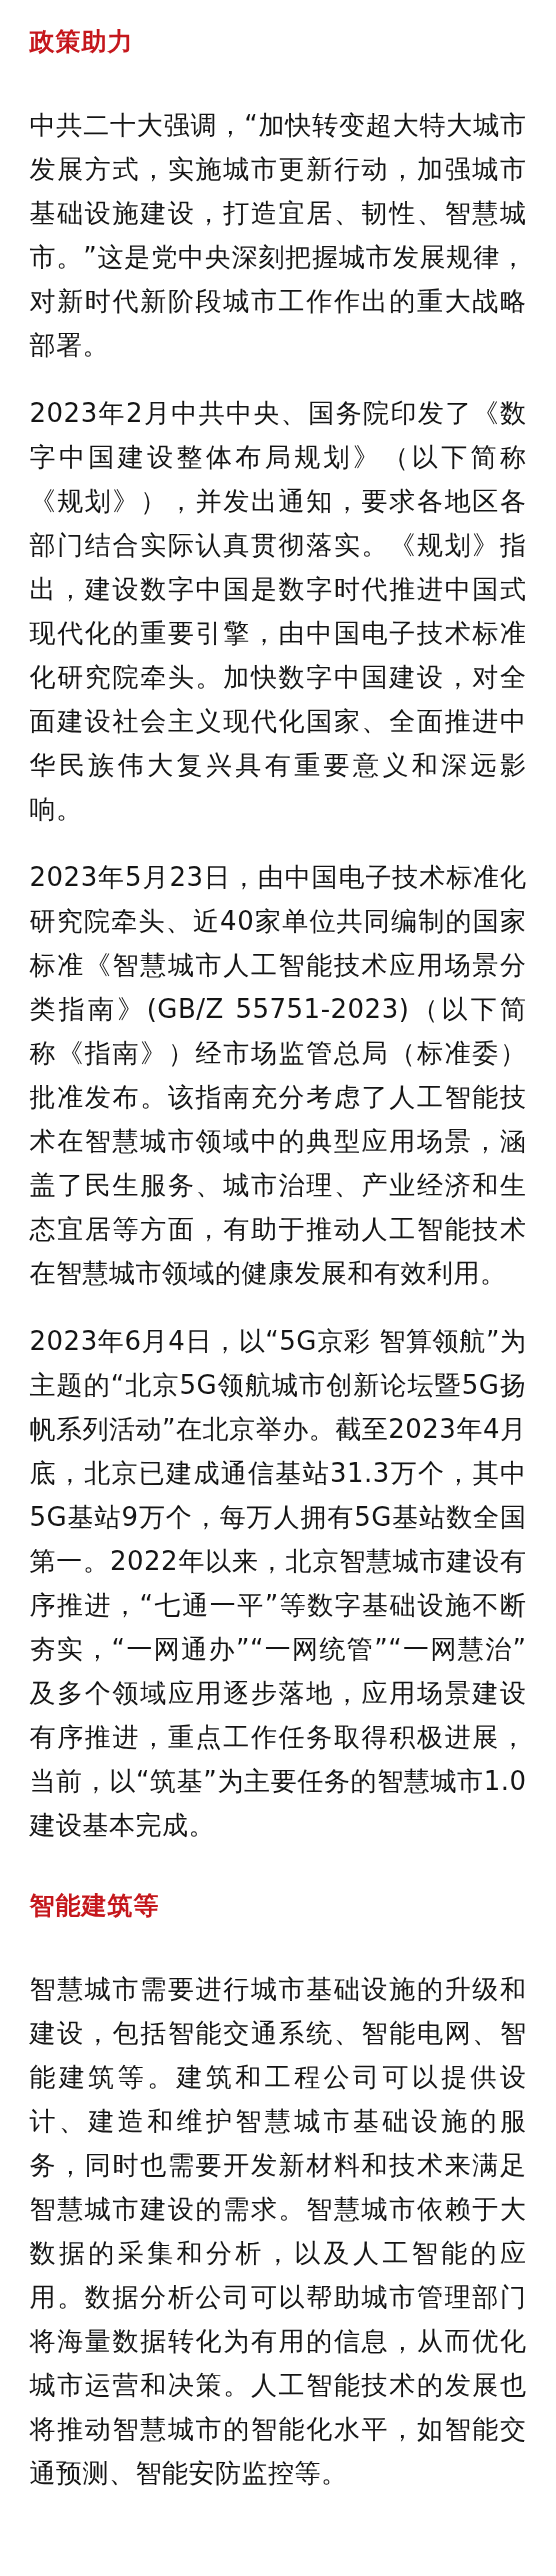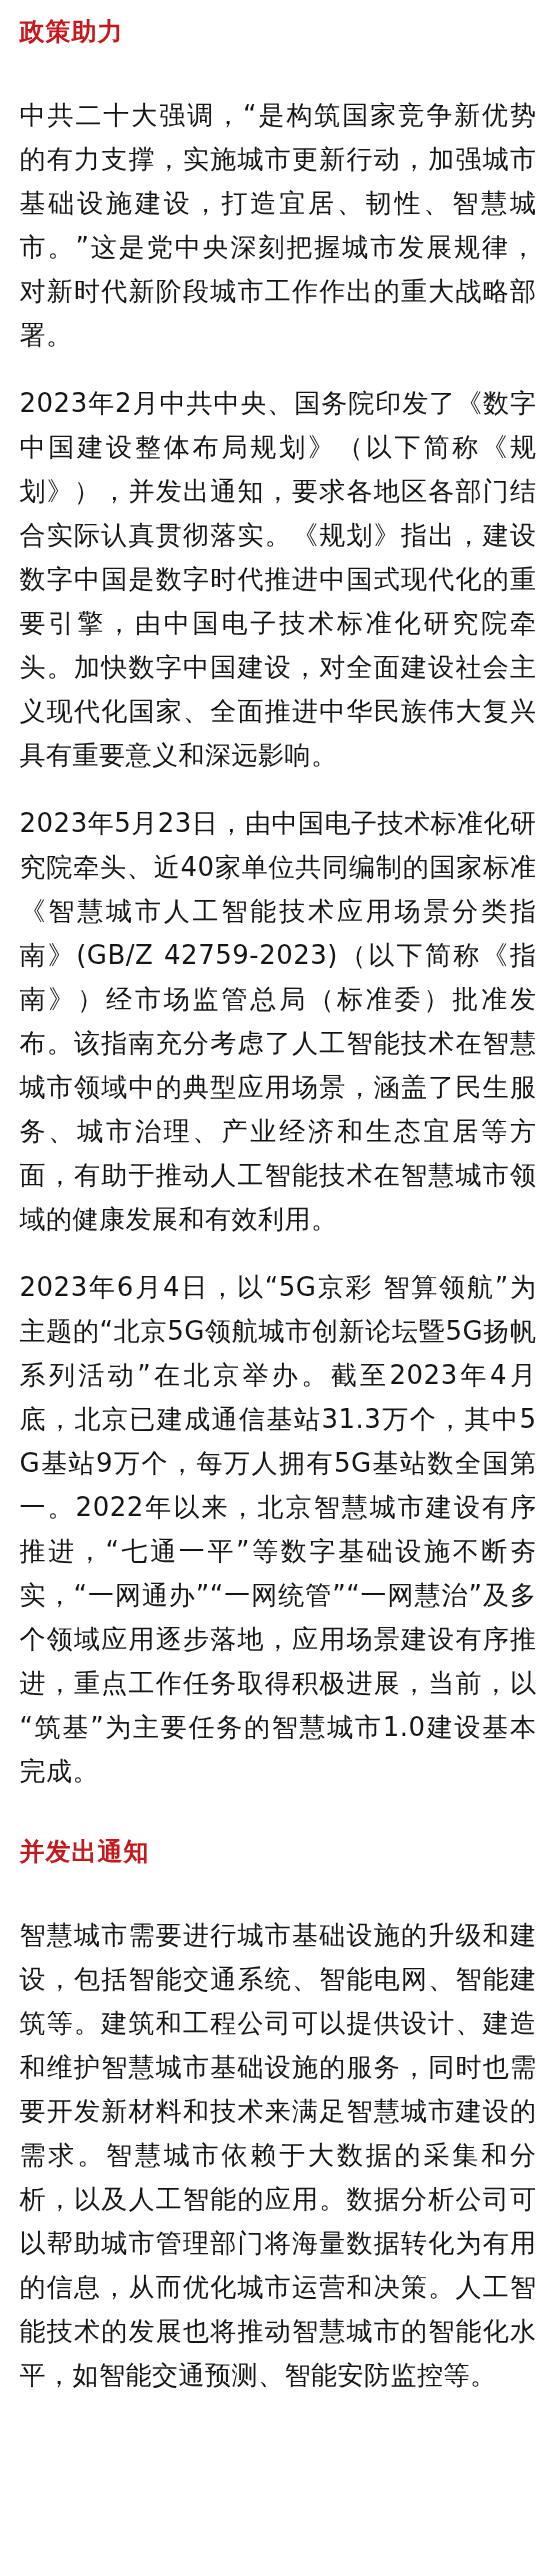--- a/index.html
+++ b/index.html
@@ -19,21 +19,21 @@
     box-sizing:border-box;
     color:var(--text-color);
     font-family:"DejaVu Sans","Liberation Sans",sans-serif;
   }
   .article{
     box-sizing:border-box;
     width:556px;
     padding:12.4px 15.5px 5.2px 15.5px;
   }
   .section{
-    margin:4px;
+    margin:14px;
     padding:0;
   }
   .section-heading{
     margin:43px 0 0 0;
     font-size:25px;
     line-height:32px;
     font-weight:700;
     letter-spacing:1px;
     color:var(--heading-color);
   }
@@ -54,26 +54,26 @@
     margin-top:24px;
   }
 </style>
 </head>
 <body>
 
 <div class="article">
 
   <section class="section">
     <h2 class="section-heading">政策助力</h2>
-    <p class="paragraph">中共二十大强调，“是构筑国家竞争新优势的有力支撑，实施城市更新行动，加强城市基础设施建设，打造宜居、韧性、智慧城市。”这是党中央深刻把握城市发展规律，对新时代新阶段城市工作作出的重大战略部署。</p>
+    <p class="paragraph">中共二十大强调，“加快转变超大特大城市发展方式，实施城市更新行动，加强城市基础设施建设，打造宜居、韧性、智慧城市。”这是党中央深刻把握城市发展规律，对新时代新阶段城市工作作出的重大战略部署。</p>
     <p class="paragraph">2023年2月中共中央、国务院印发了《数字中国建设整体布局规划》（以下简称《规划》），并发出通知，要求各地区各部门结合实际认真贯彻落实。《规划》指出，建设数字中国是数字时代推进中国式现代化的重要引擎，由中国电子技术标准化研究院牵头。加快数字中国建设，对全面建设社会主义现代化国家、全面推进中华民族伟大复兴具有重要意义和深远影响。</p>
-    <p class="paragraph">2023年5月23日，由中国电子技术标准化研究院牵头、近40家单位共同编制的国家标准《智慧城市人工智能技术应用场景分类指南》(GB/Z 42759-2023)（以下简称《指南》）经市场监管总局（标准委）批准发布。该指南充分考虑了人工智能技术在智慧城市领域中的典型应用场景，涵盖了民生服务、城市治理、产业经济和生态宜居等方面，有助于推动人工智能技术在智慧城市领域的健康发展和有效利用。</p>
+    <p class="paragraph">2023年5月23日，由中国电子技术标准化研究院牵头、近40家单位共同编制的国家标准《智慧城市人工智能技术应用场景分类指南》(GB/Z 55751-2023)（以下简称《指南》）经市场监管总局（标准委）批准发布。该指南充分考虑了人工智能技术在智慧城市领域中的典型应用场景，涵盖了民生服务、城市治理、产业经济和生态宜居等方面，有助于推动人工智能技术在智慧城市领域的健康发展和有效利用。</p>
     <p class="paragraph">2023年6月4日，以“5G京彩 智算领航”为主题的“北京5G领航城市创新论坛暨5G扬帆系列活动”在北京举办。截至2023年4月底，北京已建成通信基站31.3万个，其中5G基站9万个，每万人拥有5G基站数全国第一。2022年以来，北京智慧城市建设有序推进，“七通一平”等数字基础设施不断夯实，“一网通办”“一网统管”“一网慧治”及多个领域应用逐步落地，应用场景建设有序推进，重点工作任务取得积极进展，当前，以“筑基”为主要任务的智慧城市1.0建设基本完成。</p>
   </section>
 
   <section class="section">
-    <h2 class="section-heading">并发出通知</h2>
+    <h2 class="section-heading">智能建筑等</h2>
     <p class="paragraph">智慧城市需要进行城市基础设施的升级和建设，包括智能交通系统、智能电网、智能建筑等。建筑和工程公司可以提供设计、建造和维护智慧城市基础设施的服务，同时也需要开发新材料和技术来满足智慧城市建设的需求。智慧城市依赖于大数据的采集和分析，以及人工智能的应用。数据分析公司可以帮助城市管理部门将海量数据转化为有用的信息，从而优化城市运营和决策。人工智能技术的发展也将推动智慧城市的智能化水平，如智能交通预测、智能安防监控等。</p>
 
   </section>
 
 </div>
 
 
 </body></html>

